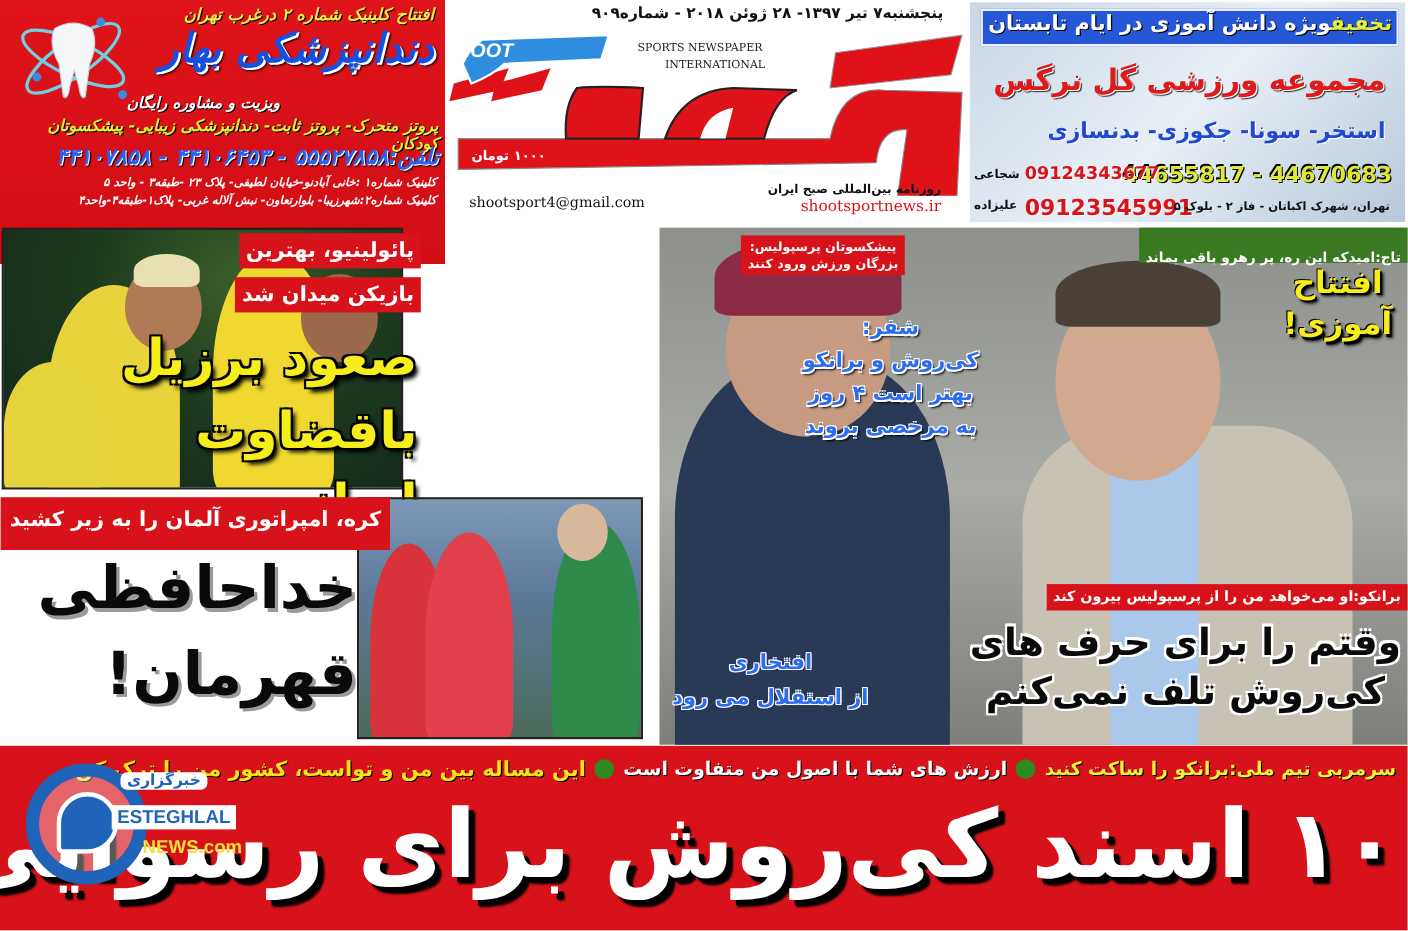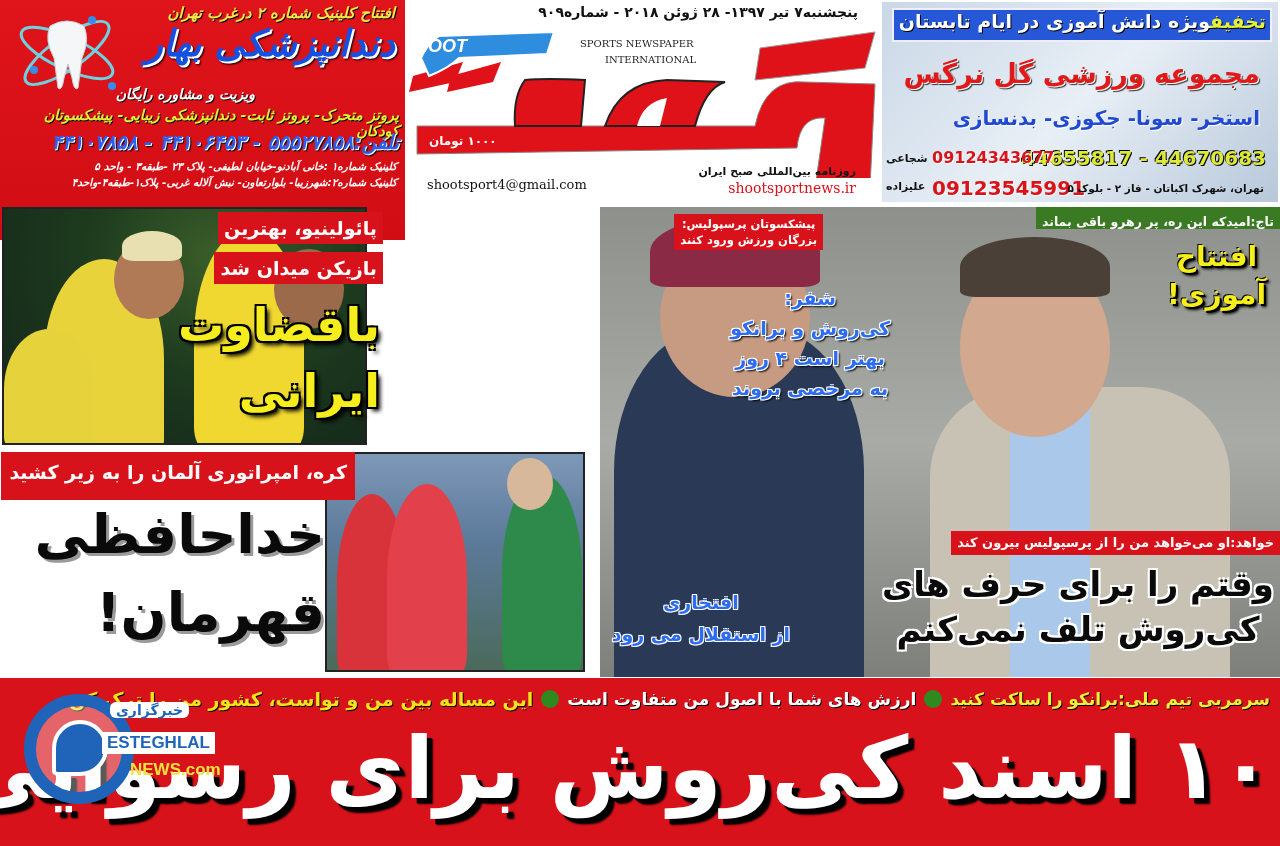--- a/index.html
+++ b/index.html
@@ -55,21 +55,21 @@
 
   
   #germany-photo { left: 325px; top: 452px; width: 260px; height: 220px; overflow: hidden; border: 2px solid #222;
     background: linear-gradient(180deg,#7e98b8 0%,#5c7a9a 40%,#4b6a5a 100%); }
   #germany-kicker { right: 925px; top: 452px; background: #d8121a; color: #ffffff; font-size: 19px; padding: 0 8px; height: 48px; line-height: 40px; }
   #germany-headline { right: 955px; top: 496px; width: 330px; text-align: right; font-size: 54px; line-height: 78px; color: #0a0a0a; text-shadow: 3px 3px 0 #9a9a9a; }
 
   
   #main-photo { left: 600px; top: 207px; width: 680px; height: 470px; overflow: hidden;
     background: linear-gradient(180deg,#8e908c 0%,#a9aba6 50%,#7d7f7a 100%); }
-  #green-tag { right: 0; top: 207px; background: #3a7a22; color: #fff; font-size: 12.5px; padding: 4px 6px; height: 22px; line-height: 22px; }
+  #green-tag { right: 0; top: 207px; background: #3a7a22; color: #fff; font-size: 12.5px; padding: 16px 6px; height: 22px; line-height: 22px; }
   #red-tag { right: 457px; top: 214px; background: #d8121a; color: #fff; font-size: 11.5px; padding: 2px 6px; line-height: 16px; text-align: center; }
   #fazasazi { right: 14px; top: 238px; font-size: 28px; line-height: 38px; color: #f5ee1c; text-align: center; text-shadow: 2px 2px 0 #000, -1px -1px 0 #000, 3px 3px 3px #000; }
   #shafar { right: 390px; top: 283px; font-size: 19px; line-height: 30px; color: #2c6cf0; text-align: center; text-shadow: 1px 1px 0 #fff, -1px -1px 0 #fff, 1px -1px 0 #fff, -1px 1px 0 #fff, 2px 2px 2px #000; }
   #branko-kicker { right: 0; top: 531px; background: #d8121a; color: #fff; font-size: 13px; padding: 0 6px; height: 24px; line-height: 24px; }
   #branko-headline { right: 6px; top: 562px; font-size: 34px; line-height: 45px; color: #0a0a0a; text-align: center; text-shadow: 2px 2px 0 #fff, -2px -2px 0 #fff, 2px -2px 0 #fff, -2px 2px 0 #fff; }
   #eftekhari { right: 490px; top: 586px; font-size: 19px; line-height: 32px; color: #2c6cf0; text-align: center; text-shadow: 1px 1px 0 #fff, -1px -1px 0 #fff, 1px -1px 0 #fff, -1px 1px 0 #fff; }
 
   
   #bottom-band { left: 0; top: 678px; width: 1280px; height: 168px; background: #d8121a; overflow: hidden; }
   #bottom-band .strap { right: 10px; top: 10px; font-size: 17px; color: #fff; text-shadow: 1px 1px 0 #000; white-space: nowrap; display: flex; align-items: center; gap: 8px; }
@@ -148,20 +148,21 @@
   <div class="fig" style="left:40px;top:50px;width:120px;height:200px;background:#e8d43a;"></div>
   <div class="fig" style="left:110px;top:30px;width:70px;height:80px;background:#b07a56;border-radius:50%;"></div>
   <div class="fig" style="left:118px;top:22px;width:60px;height:30px;background:#e8e0b0;border-radius:50% 50% 20% 20%;"></div>
   <div class="fig" style="left:190px;top:20px;width:110px;height:220px;background:#f0d830;"></div>
   <div class="fig" style="left:270px;top:40px;width:70px;height:80px;background:#9a6a4a;border-radius:50%;"></div>
   <div class="fig" style="left:0;top:120px;width:90px;height:120px;background:#e6d23a;"></div>
 </div>
 <div id="brazil-kicker1" class="abs fa">پائولینیو، بهترین</div>
 <div id="brazil-kicker2" class="abs fa">بازیکن میدان شد</div>
 <div id="brazil-headline" class="abs fa">
+  <div>صعود برزیل</div>
   <div>باقضاوت ایرانی</div>
 </div>
 
 <div id="germany-photo" class="abs">
   <div class="fig" style="left:10px;top:40px;width:70px;height:180px;background:#d8323a;"></div>
   <div class="fig" style="left:60px;top:30px;width:80px;height:190px;background:#e2404a;"></div>
   <div class="fig" style="left:175px;top:20px;width:80px;height:200px;background:#2e8a4a;"></div>
   <div class="fig" style="left:180px;top:4px;width:46px;height:52px;background:#d8b89a;border-radius:50%;"></div>
 </div>
 <div id="germany-kicker" class="abs fa">کره، امپراتوری آلمان را به زیر کشید</div>
@@ -187,21 +188,21 @@
 <div id="fazasazi" class="abs fa">
   <div>افتتاح</div>
   <div>آموزی!</div>
 </div>
 <div id="shafar" class="abs fa">
   <div>شفر:</div>
   <div>کی‌روش و برانکو</div>
   <div>بهتر است ۴ روز</div>
   <div>به مرخصی بروند</div>
 </div>
-<div id="branko-kicker" class="abs fa">خواهد:او می‌خواهد من را از پرسپولیس بیرون کند</div>
+<div id="branko-kicker" class="abs fa">برانکو:او می‌خواهد من را از پرسپولیس بیرون کند</div>
 <div id="branko-headline" class="abs fa">
   <div>وقتم را برای حرف های</div>
   <div>کی‌روش تلف نمی‌کنم</div>
 </div>
 <div id="eftekhari" class="abs fa">
   <div>افتخاری</div>
   <div>از استقلال می رود</div>
 </div>
 
 <div id="bottom-band" class="abs">

